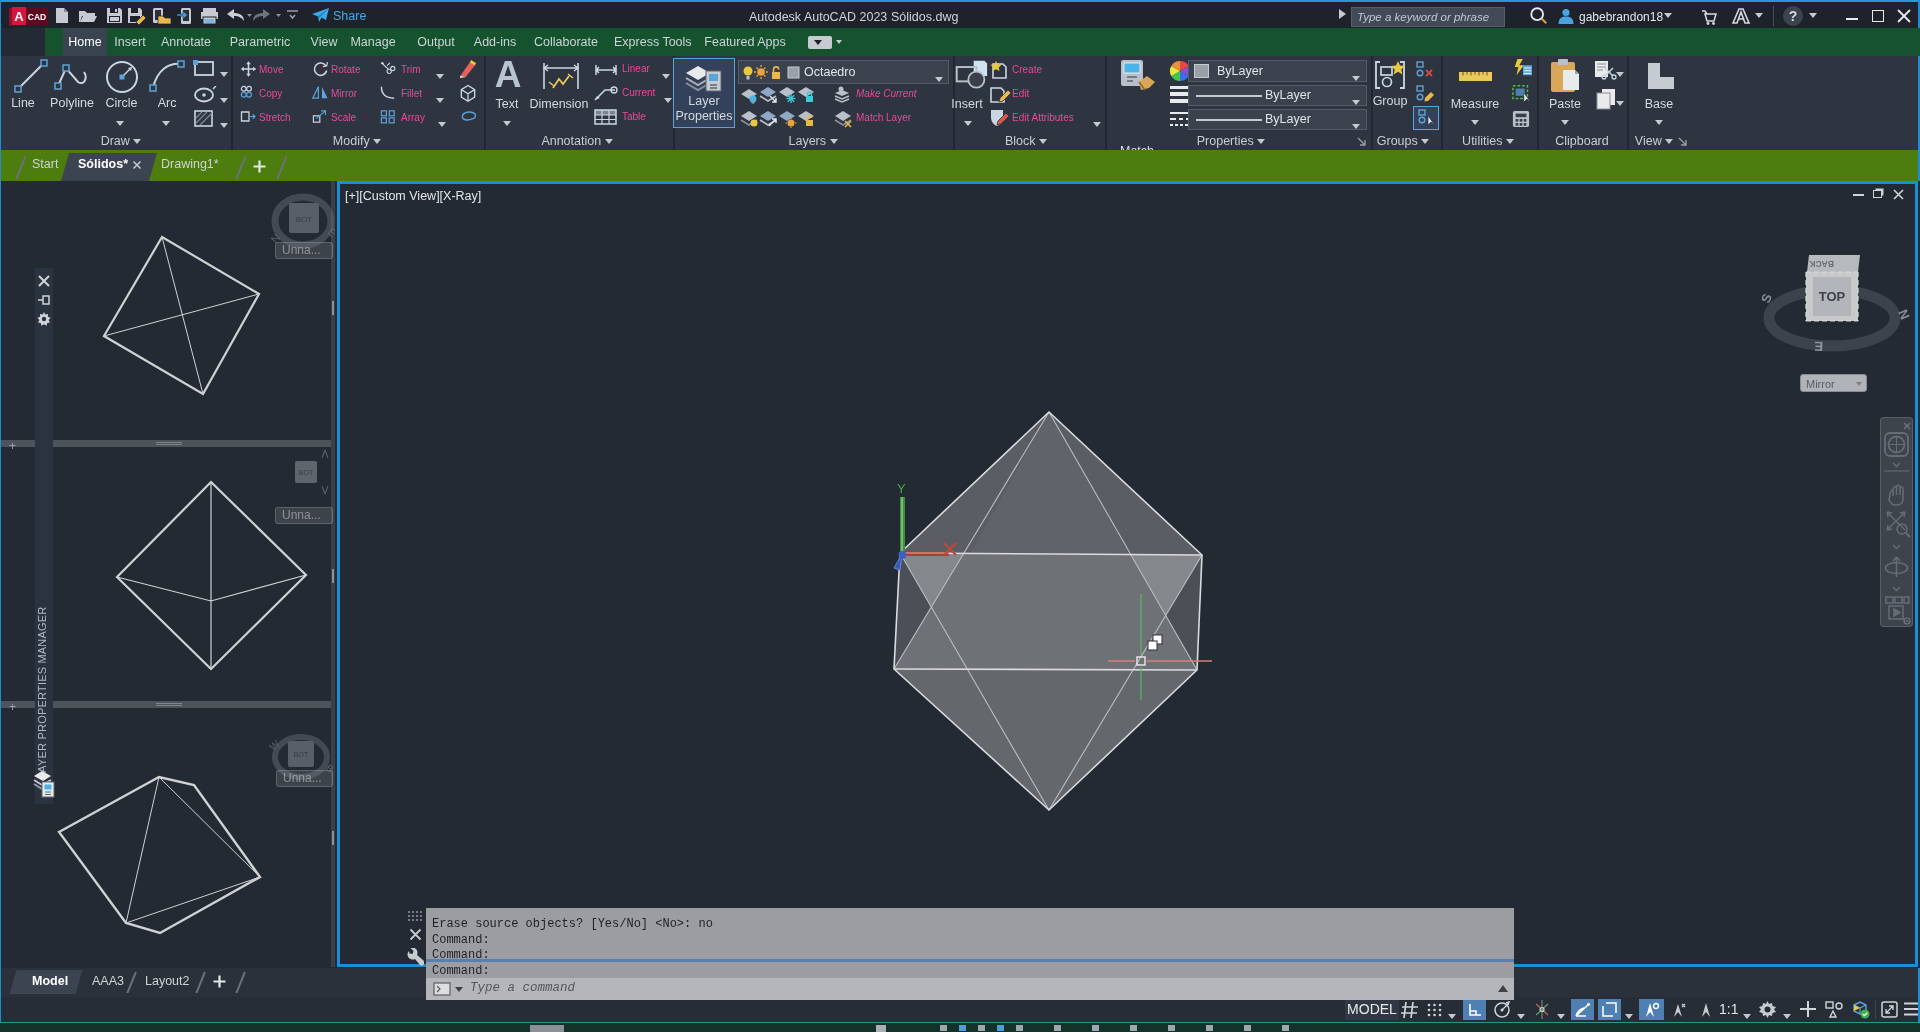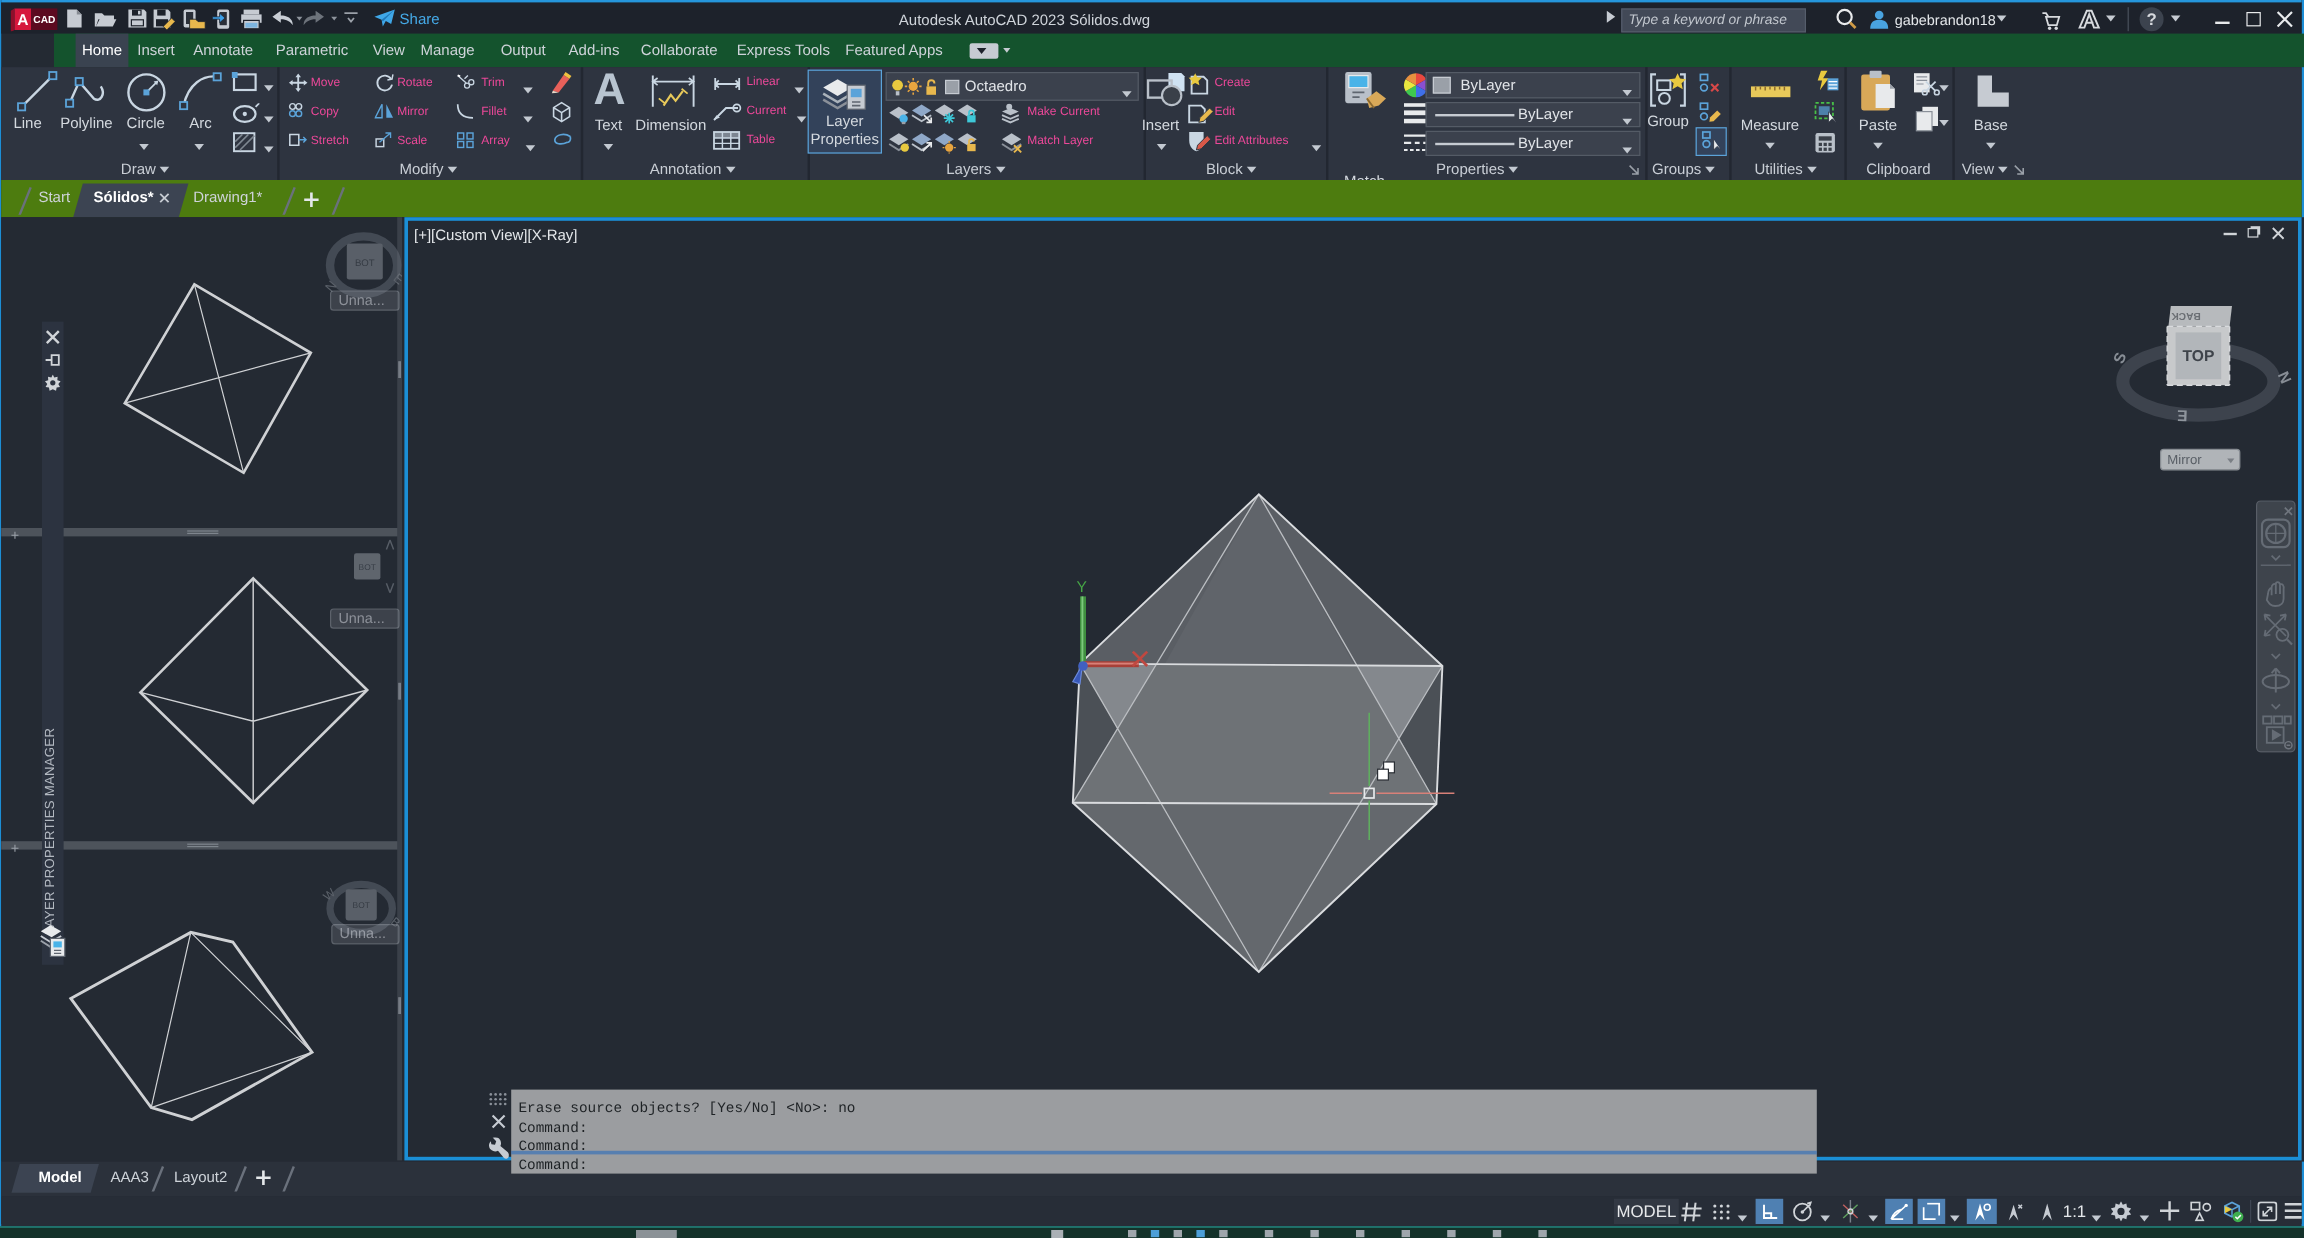--- a/index.html
+++ b/index.html
@@ -349,21 +349,21 @@
           <path d="M2 6 l8 -5 l8 5 l-8 5 z" fill="#b9c0c9"></path>
           <rect x="10" y="10" width="7" height="6" fill="#3ec8d8"></rect>
           <path d="M11.5 10 v-2 a2 2 0 0 1 4 0 v2" fill="none" stroke="#3ec8d8" stroke-width="1.4"></path>
         </g>
       <g transform="translate(94,0)">
           <circle cx="8" cy="3" r="2.5" fill="#b9c0c9"></circle>
           <path d="M2 7 l7 -3 l7 3 l-7 3 z" fill="#b9c0c9"></path>
           <path d="M2 10 l7 3 l7 -3 M2 13 l7 3 l7 -3" fill="none" stroke="#b9c0c9" stroke-width="1.5"></path>
         </g>
     </svg>
-    <div class="smalltext" style="left:855px;top:31px;">Make Current</div>
+    <div class="smalltext" style="left:855px;top:31px;font-style:italic;">Make Current</div>
     <svg class="abs" style="left:738px;top:54px;" width="200" height="18" viewBox="0 0 200 18">
       <g>
           <path d="M2 6 l8 -5 l8 5 l-8 5 z" fill="#b9c0c9"></path>
           <path d="M2 10 l8 5 l8 -5" fill="none" stroke="#8a9099" stroke-width="1.6"></path>
           <circle cx="15" cy="13" r="3.5" fill="#e8c93f"></circle>
         </g>
       <g transform="translate(19,0)">
           <path d="M2 6 l8 -5 l8 5 l-8 5 z" fill="#8fa8c8"></path>
           <path d="M2 10 l8 5 l8 -5" fill="none" stroke="#b9c0c9" stroke-width="1.6"></path>
           <path d="M11 16 l7 -7 m0 4 v-4 h-4" stroke="#e8eaec" stroke-width="1.4" fill="none"></path>
@@ -775,20 +775,29 @@
     <svg class="abs" style="left:1px;top:40px;" width="18" height="20" viewBox="0 0 18 20">
         <path d="M3 3 c-2 2 -2 5 0 7 c1.5 1.5 4 2 6 1 l5 6 c1 1 3 1 4 -1 c1 -1 0 -3 -1 -4 l-6 -5 c1 -2 0.5 -4.5 -1 -6 c-1.5 -1.5 -4 -2 -5.5 -1 l3 3 l-1 3 l-3 -0.5 z" fill="#c6cbd2"></path>
       </svg>
     <div class="abs" style="left:21px;top:0;width:1088px;height:70px;background:#9b9da0;">
       <div style="font-family:'Liberation Mono',monospace;font-size:12px;color:#1e2225;padding:9px 0 0 6px;line-height:15.6px;white-space:pre;">Erase source objects? [Yes/No] &lt;No&gt;: no
 Command:
 Command:
 Command:</div>
       <div class="abs" style="left:0;top:51px;width:1088px;height:3px;background:rgba(50,110,185,0.65);"></div>
     </div>
+    <div class="abs" style="left:21px;top:70px;width:1088px;height:22px;background:#b4b6b9;">
+      <svg class="abs" style="left:7px;top:4px;" width="30" height="14" viewBox="0 0 30 14">
+          <rect x="1" y="1" width="16" height="12" fill="#dcdee0" stroke="#5a5e63" stroke-width="1.2"></rect>
+          <path d="M4 4 l3 3 l-3 3" stroke="#5a5e63" stroke-width="1.2" fill="none"></path>
+          <path d="M22 5 l4 5 l4 -5 z" fill="#3e4247"></path>
+        </svg>
+      <div class="abs" style="left:44px;top:3px;font-family:'Liberation Mono',monospace;font-style:italic;font-size:12.5px;color:#53575c;">Type a command</div>
+      <div class="abs" style="left:1072px;top:7px;width:0;height:0;border-left:5px solid transparent;border-right:5px solid transparent;border-bottom:7px solid #3e4247;"></div>
+    </div>
   </div>
   <div id="layoutrow">
     <div class="abs" style="left:12px;top:2px;width:66px;height:24px;background:#3c4452;transform:skewX(-16deg);"></div>
     <div class="abs" style="left:31px;top:6px;font-size:12.5px;font-weight:bold;color:#fff;">Model</div>
     <div class="abs" style="left:91px;top:6px;font-size:12.5px;color:#ced3d9;">AAA3</div>
     <div class="abs" style="left:122px;top:2px;width:16px;height:23px;overflow:hidden;">
         <div style="position:absolute;left:7px;top:1px;width:1.5px;height:26px;background:#6a717c;transform:rotate(22deg);"></div>
       </div>
     <div class="abs" style="left:144px;top:6px;font-size:12.5px;color:#ced3d9;">Layout2</div>
     <div class="abs" style="left:191px;top:2px;width:16px;height:23px;overflow:hidden;">

